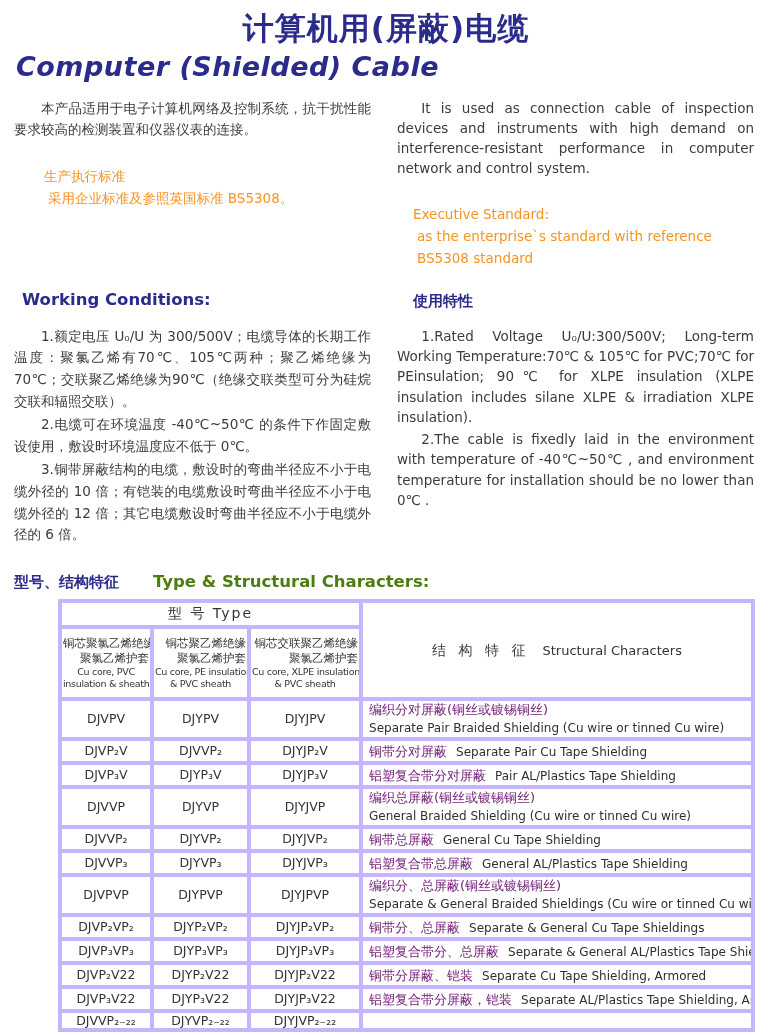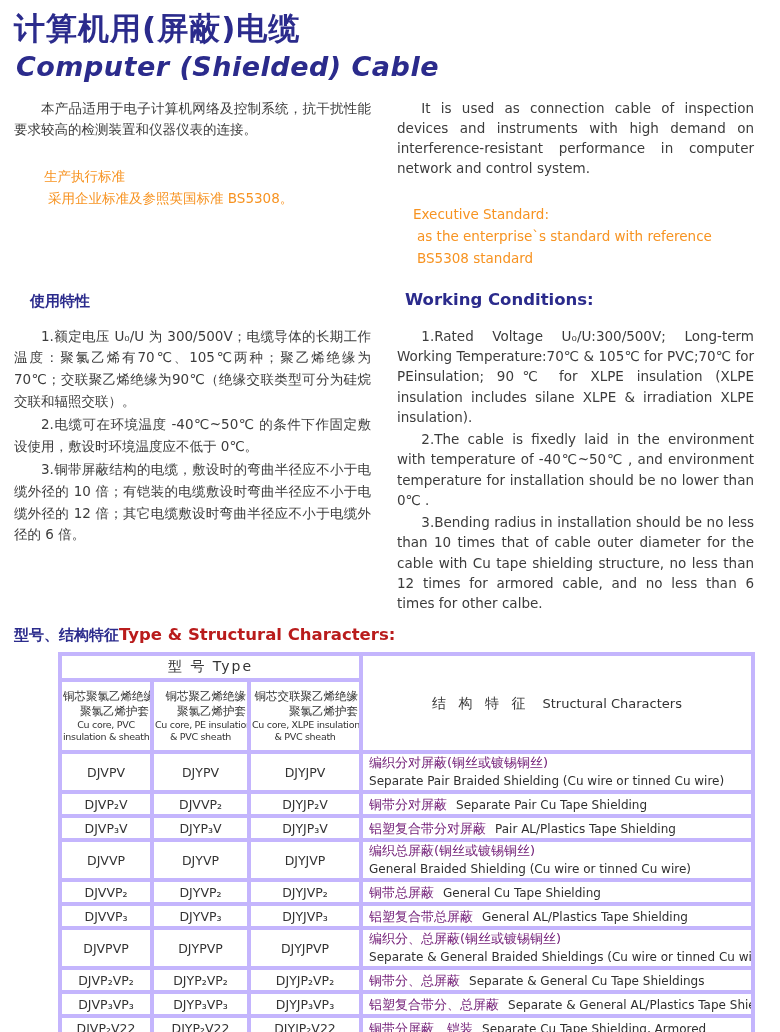--- a/index.html
+++ b/index.html
@@ -6,21 +6,21 @@
   body{
     width:780px;height:1032px;overflow:hidden;background:#ffffff;
     font-family:"DejaVu Sans","Liberation Sans",sans-serif;
     color:#3c3c3c;
   }
   .page{padding:8px 22px 0 14px;}
 
   
   .title-zh{
     font-size:31px;font-weight:bold;color:#2b2b8c;letter-spacing:1px;
-    margin:2px 0 0 0;line-height:1.2;
+    margin:2px 0 0 0;line-height:1.2;text-align:center;
   }
   .title-en{
     font-size:27px;font-weight:bold;font-style:italic;color:#2b2b8c;
     margin:4px 0 0 2px;line-height:1.2;letter-spacing:0.5px;
   }
 
   
   .two-col{display:flex;gap:26px;margin-top:14px;}
   .col{width:357px;font-size:13.5px;line-height:1.6;}
   .col-en{line-height:1.5;}
@@ -39,21 +39,21 @@
   .section-head-en{
     font-size:16.5px;font-weight:bold;color:#2b2b8c;margin:18px 0 0 8px;
   }
 
   .usage{min-height:236px;margin-top:12px;}
   .usage p{margin:0 0 2px 0;}
 
   
   .type-heads{display:flex;align-items:baseline;margin-top:10px;}
   .type-head-zh{font-size:15px;font-weight:bold;color:#2b2b8c;}
-  .type-head-en{font-size:16.5px;font-weight:bold;color:#b91c1c;}
+  .type-head-en{font-size:16.5px;font-weight:bold;color:#4d7c0f;margin-left:34px;}
 
   
   table.type-table{
     border-collapse:collapse;margin:7px 0 0 44px;width:697px;
     table-layout:fixed;color:#333;
   }
   .type-table col.c1{width:92px;}
   .type-table col.c2{width:97px;}
   .type-table col.c3{width:112px;}
   .type-table th,.type-table td{
@@ -102,37 +102,36 @@
       <p class="para-en">It is used as connection cable of inspection devices and instruments with high demand on interference-resistant performance in computer network and control system.</p>
       <div class="standard standard-en">
         <div class="lbl">Executive Standard:</div>
         <div class="txt">as the enterprise`s standard with reference BS5308 standard</div>
       </div>
     </div>
   </div>
 
   <div class="two-col" style="margin-top:0;">
     <div class="col">
+      <div class="section-head-en">Working Conditions:</div>
+    </div>
+    <div class="col">
       <div class="section-head-zh">使用特性</div>
-    </div>
-    <div class="col">
-      <div class="section-head-en">Working Conditions:</div>
     </div>
   </div>
 
   <div class="two-col usage">
     <div class="col">
       <p class="para-zh">1.额定电压 U₀/U 为 300/500V；电缆导体的长期工作温度：聚氯乙烯有70℃、105℃两种；聚乙烯绝缘为70℃；交联聚乙烯绝缘为90℃（绝缘交联类型可分为硅烷交联和辐照交联）。</p>
       <p class="para-zh">2.电缆可在环境温度 -40℃~50℃ 的条件下作固定敷设使用，敷设时环境温度应不低于 0℃。</p>
       <p class="para-zh">3.铜带屏蔽结构的电缆，敷设时的弯曲半径应不小于电缆外径的 10 倍；有铠装的电缆敷设时弯曲半径应不小于电缆外径的 12 倍；其它电缆敷设时弯曲半径应不小于电缆外径的 6 倍。</p>
     </div>
     <div class="col col-en">
       <p class="para-en">1.Rated Voltage U₀/U:300/500V;  Long-term Working Temperature:70℃ &amp; 105℃ for PVC;70℃ for PEinsulation; 90℃ for XLPE insulation (XLPE insulation includes silane XLPE &amp; irradiation XLPE insulation).</p>
       <p class="para-en">2.The cable is fixedly laid in the environment with temperature of -40℃~50℃ , and environment temperature for installation  should be no lower than 0℃ .</p>
-      <p class="para-en">3.Bending radius in installation should be no less than 10 times that of cable outer diameter for the cable with Cu tape shielding structure, no less than 12 times for armored cable, and no less than 6 times for other calbe.</p>
     </div>
   </div>
 
   <div class="type-heads">
     <span class="type-head-zh">型号、结构特征</span>
     <span class="type-head-en">Type &amp; Structural Characters:</span>
   </div>
 
   <table class="type-table">
     <colgroup>

